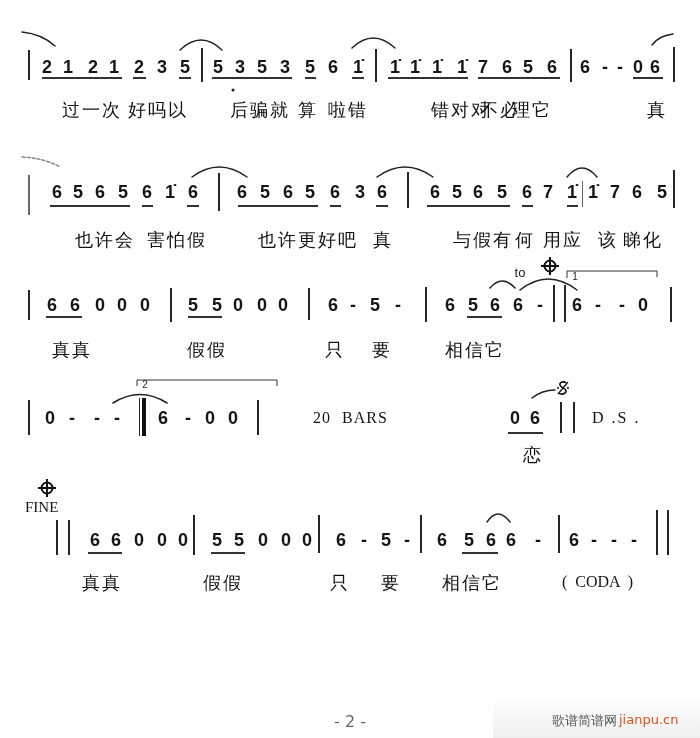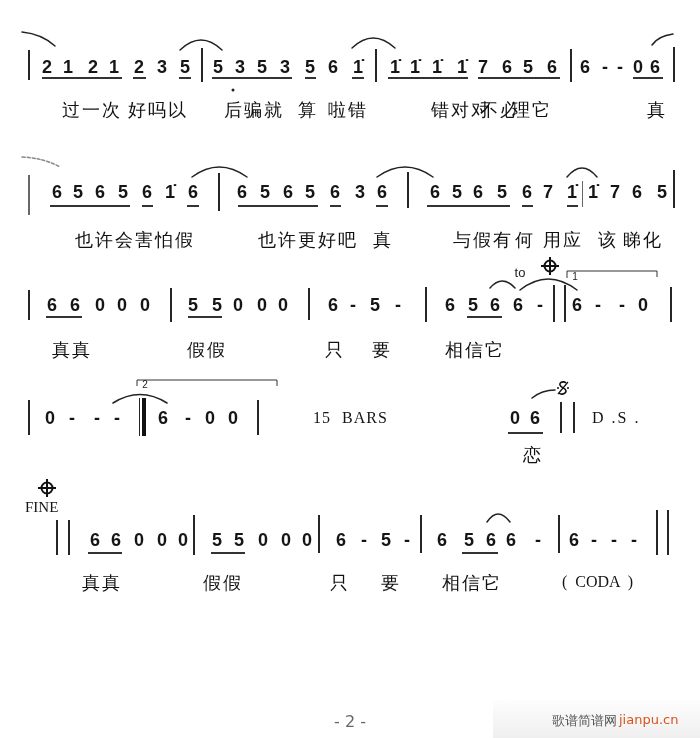--- a/index.html
+++ b/index.html
@@ -110,21 +110,21 @@
     <div class="ul u1" style="left:179px;width:12px"></div>
     <div class="ul u1" style="left:212px;width:80px"></div>
     <div class="ul u1" style="left:305px;width:11px"></div>
     <div class="ul u1" style="left:352px;width:12px"></div>
     <div class="ul u1" style="left:388px;width:80px"></div>
     <div class="ul u1" style="left:478px;width:82px"></div>
     <div class="ul u1" style="left:633px;width:30px"></div>
 
     <span class="ly l1" style="left:62px">过一次</span>
     <span class="ly l1" style="left:128px">好吗以</span>
-    <span class="ly l1" style="left:224px">后骗就</span>
+    <span class="ly l1" style="left:230px">后骗就</span>
     <span class="ly l1" style="left:298px">算</span>
     <span class="ly l1" style="left:328px">啦错</span>
     <span class="ly l1" style="left:431px">错对对</span>
     <span class="ly l1" style="left:480px">不必</span>
     <span class="ly l1" style="left:512px">理它</span>
     <span class="ly l1" style="left:647px">真</span>
   </div>
 
   <div>
     <div class="bar" style="left:28px;top:175px;height:40px;opacity:.7"></div>
@@ -166,21 +166,21 @@
     <div class="ul u2" style="left:142px;width:11px"></div>
     <div class="ul u2" style="left:187px;width:12px"></div>
     <div class="ul u2" style="left:238px;width:80px"></div>
     <div class="ul u2" style="left:330px;width:11px"></div>
     <div class="ul u2" style="left:376px;width:12px"></div>
     <div class="ul u2" style="left:427px;width:83px"></div>
     <div class="ul u2" style="left:522px;width:11px"></div>
     <div class="ul u2" style="left:567px;width:11px"></div>
 
     <span class="ly l2" style="left:75px">也许会</span>
-    <span class="ly l2" style="left:135px">害怕假</span>
+    <span class="ly l2" style="left:147px">害怕假</span>
     <span class="ly l2" style="left:258px">也许更</span>
     <span class="ly l2" style="left:318px">好吧</span>
     <span class="ly l2" style="left:373px">真</span>
     <span class="ly l2" style="left:453px">与假有</span>
     <span class="ly l2" style="left:515px">何</span>
     <span class="ly l2" style="left:543px">用应</span>
     <span class="ly l2" style="left:598px">该</span>
     <span class="ly l2" style="left:623px">睇化</span>
   </div>
 
@@ -243,21 +243,21 @@
     <span class="n r4" style="left:50px">0</span>
     <span class="n r4" style="left:72px">-</span>
     <span class="n r4" style="left:97px">-</span>
     <span class="n r4" style="left:117px">-</span>
 
     <span class="n r4" style="left:163px">6</span>
     <span class="n r4" style="left:188px">-</span>
     <span class="n r4" style="left:210px">0</span>
     <span class="n r4" style="left:233px">0</span>
 
-    <span class="serif" style="left:313px;top:409px;letter-spacing:1px;word-spacing:6px">15 BARS</span>
+    <span class="serif" style="left:313px;top:409px;letter-spacing:1px;word-spacing:6px">20 BARS</span>
 
     <span class="n r4" style="left:515px">0</span>
     <span class="n r4" style="left:535px">6</span>
     <div class="ul u4" style="left:508px;width:35px"></div>
 
     <span class="serif" style="left:592px;top:409px;letter-spacing:2px">D .S .</span>
 
     <span class="ly l4" style="left:523px">恋</span>
   </div>
 

